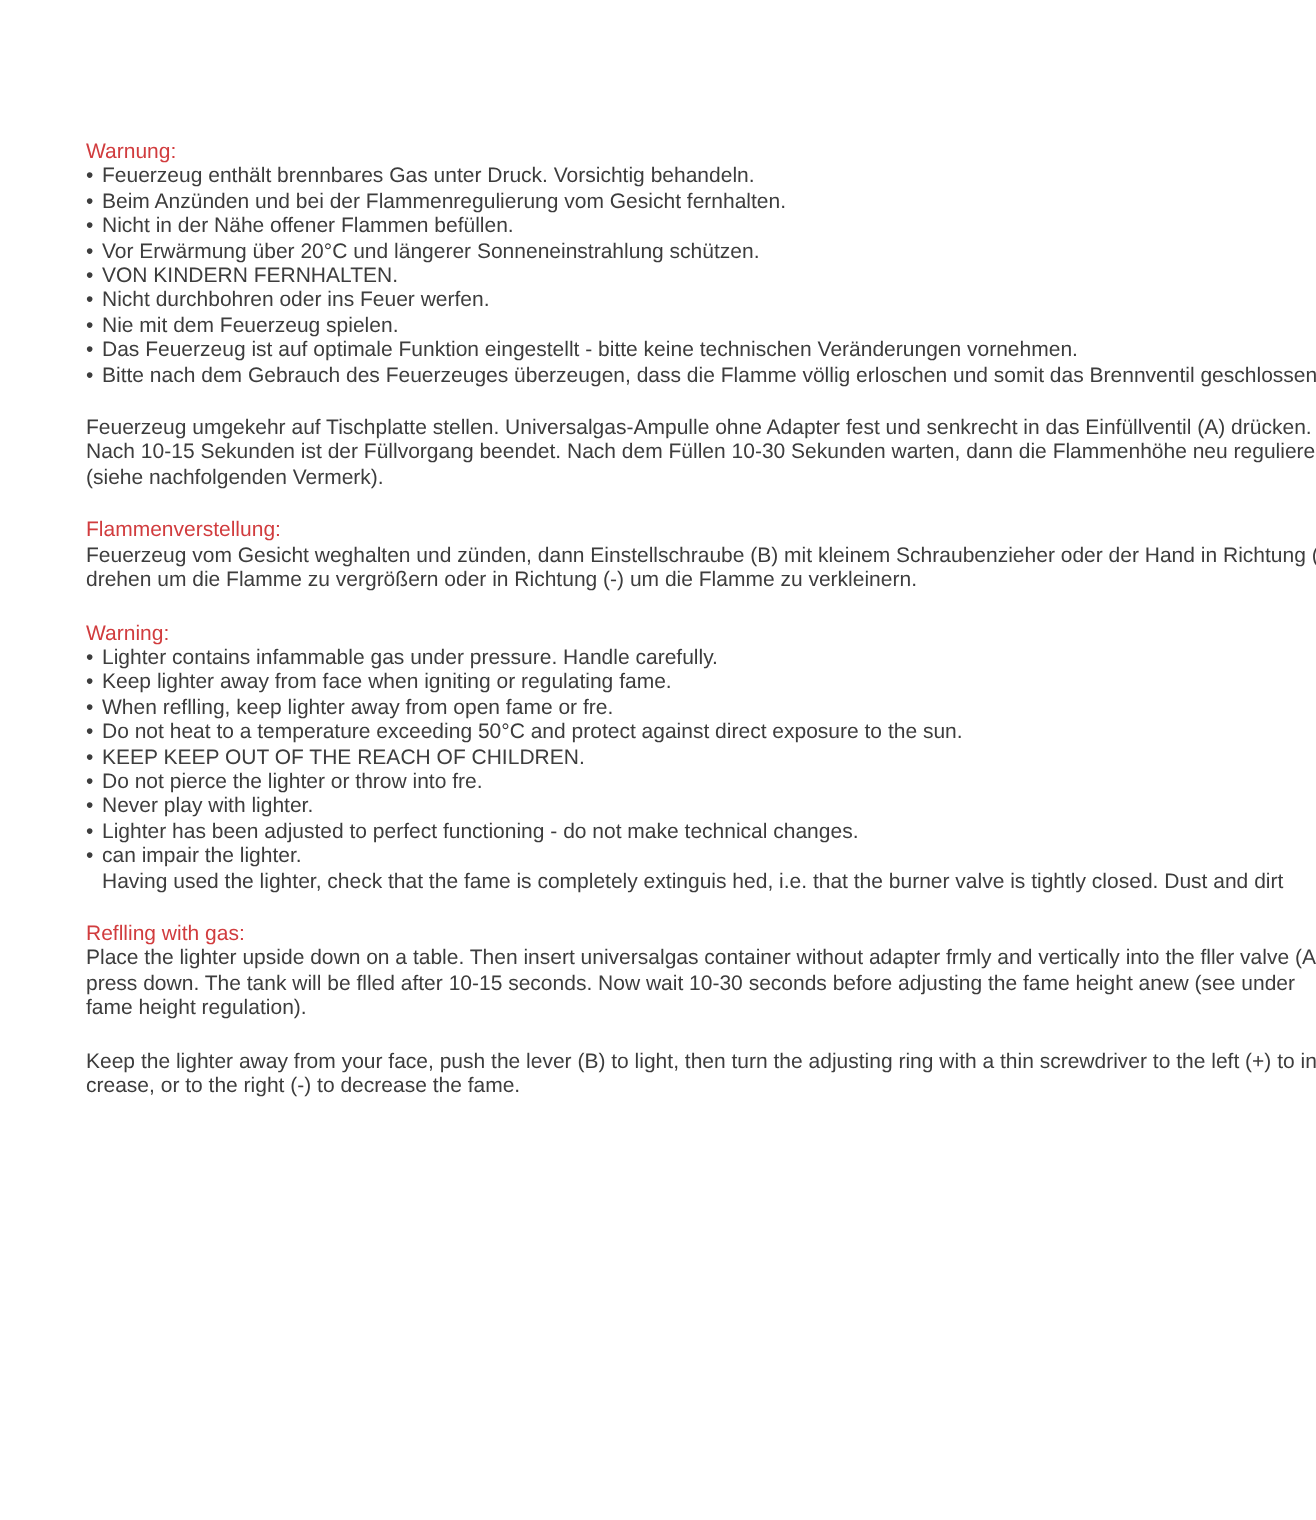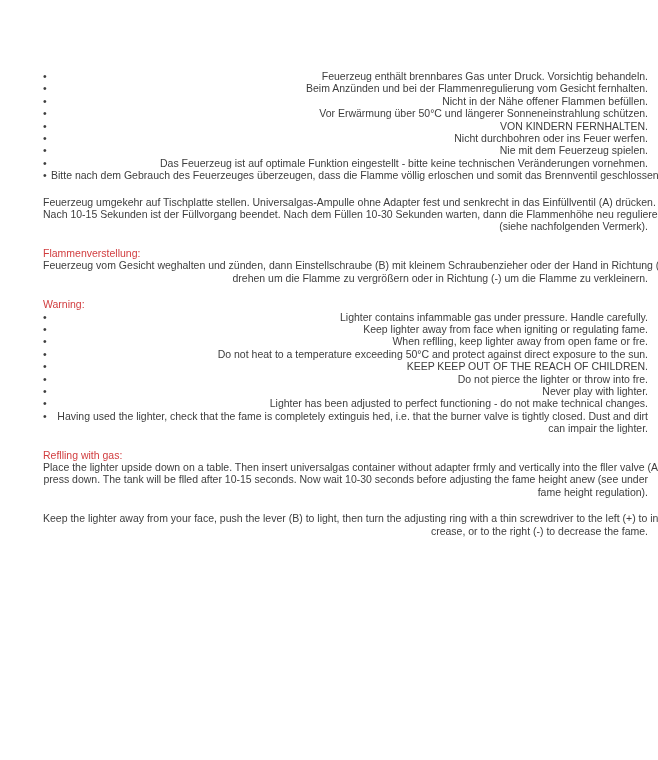--- a/index.html
+++ b/index.html
@@ -45,48 +45,48 @@
     padding-left: 8px;
   }
   .b {
     position: absolute;
     left: 0;
     top: 0;
   }
   .line {
     display: block;
     white-space: nowrap;
-    text-align: right;
   }
   .para {
     margin: 0;
   }
 </style>
 </head>
 <body>
 
 <div class="doc">
 
   <div class="section">
+    <h2 class="hd">Warnung:</h2>
     <ul class="bullets">
       <li>
           <span class="b">•</span>
           <span class="line">Feuerzeug enthält brennbares Gas unter Druck. Vorsichtig behandeln.</span>
         </li>
       <li>
           <span class="b">•</span>
           <span class="line">Beim Anzünden und bei der Flammenregulierung vom Gesicht fernhalten.</span>
         </li>
       <li>
           <span class="b">•</span>
           <span class="line">Nicht in der Nähe offener Flammen befüllen.</span>
         </li>
       <li>
           <span class="b">•</span>
-          <span class="line">Vor Erwärmung über 50°C und längerer Sonneneinstrahlung schützen.</span>
+          <span class="line">Vor Erwärmung über 20°C und längerer Sonneneinstrahlung schützen.</span>
         </li>
       <li>
           <span class="b">•</span>
           <span class="line">VON KINDERN FERNHALTEN.</span>
         </li>
       <li>
           <span class="b">•</span>
           <span class="line">Nicht durchbohren oder ins Feuer werfen.</span>
         </li>
       <li>
@@ -150,22 +150,22 @@
       <li>
           <span class="b">•</span>
           <span class="line">Never play with lighter.</span>
         </li>
       <li>
           <span class="b">•</span>
           <span class="line">Lighter has been adjusted to perfect functioning - do not make technical changes.</span>
         </li>
       <li>
           <span class="b">•</span>
+          <span class="line">can impair the lighter.</span>
           <span class="line">Having used the lighter, check that the fame is completely extinguis hed, i.e. that the burner valve is tightly closed. Dust and dirt</span>
-          <span class="line">can impair the lighter.</span>
         </li>
     </ul>
   </div>
 
   <div class="section">
     <h2 class="hd">Reflling with gas:</h2>
     <div class="para">
       <span class="line">Place the lighter upside down on a table. Then insert universalgas container without adapter frmly and vertically into the fller valve (A),</span>
       <span class="line">press down. The tank will be flled after 10-15 seconds. Now wait 10-30 seconds before adjusting the fame height anew (see under</span>
       <span class="line">fame height regulation).</span>

